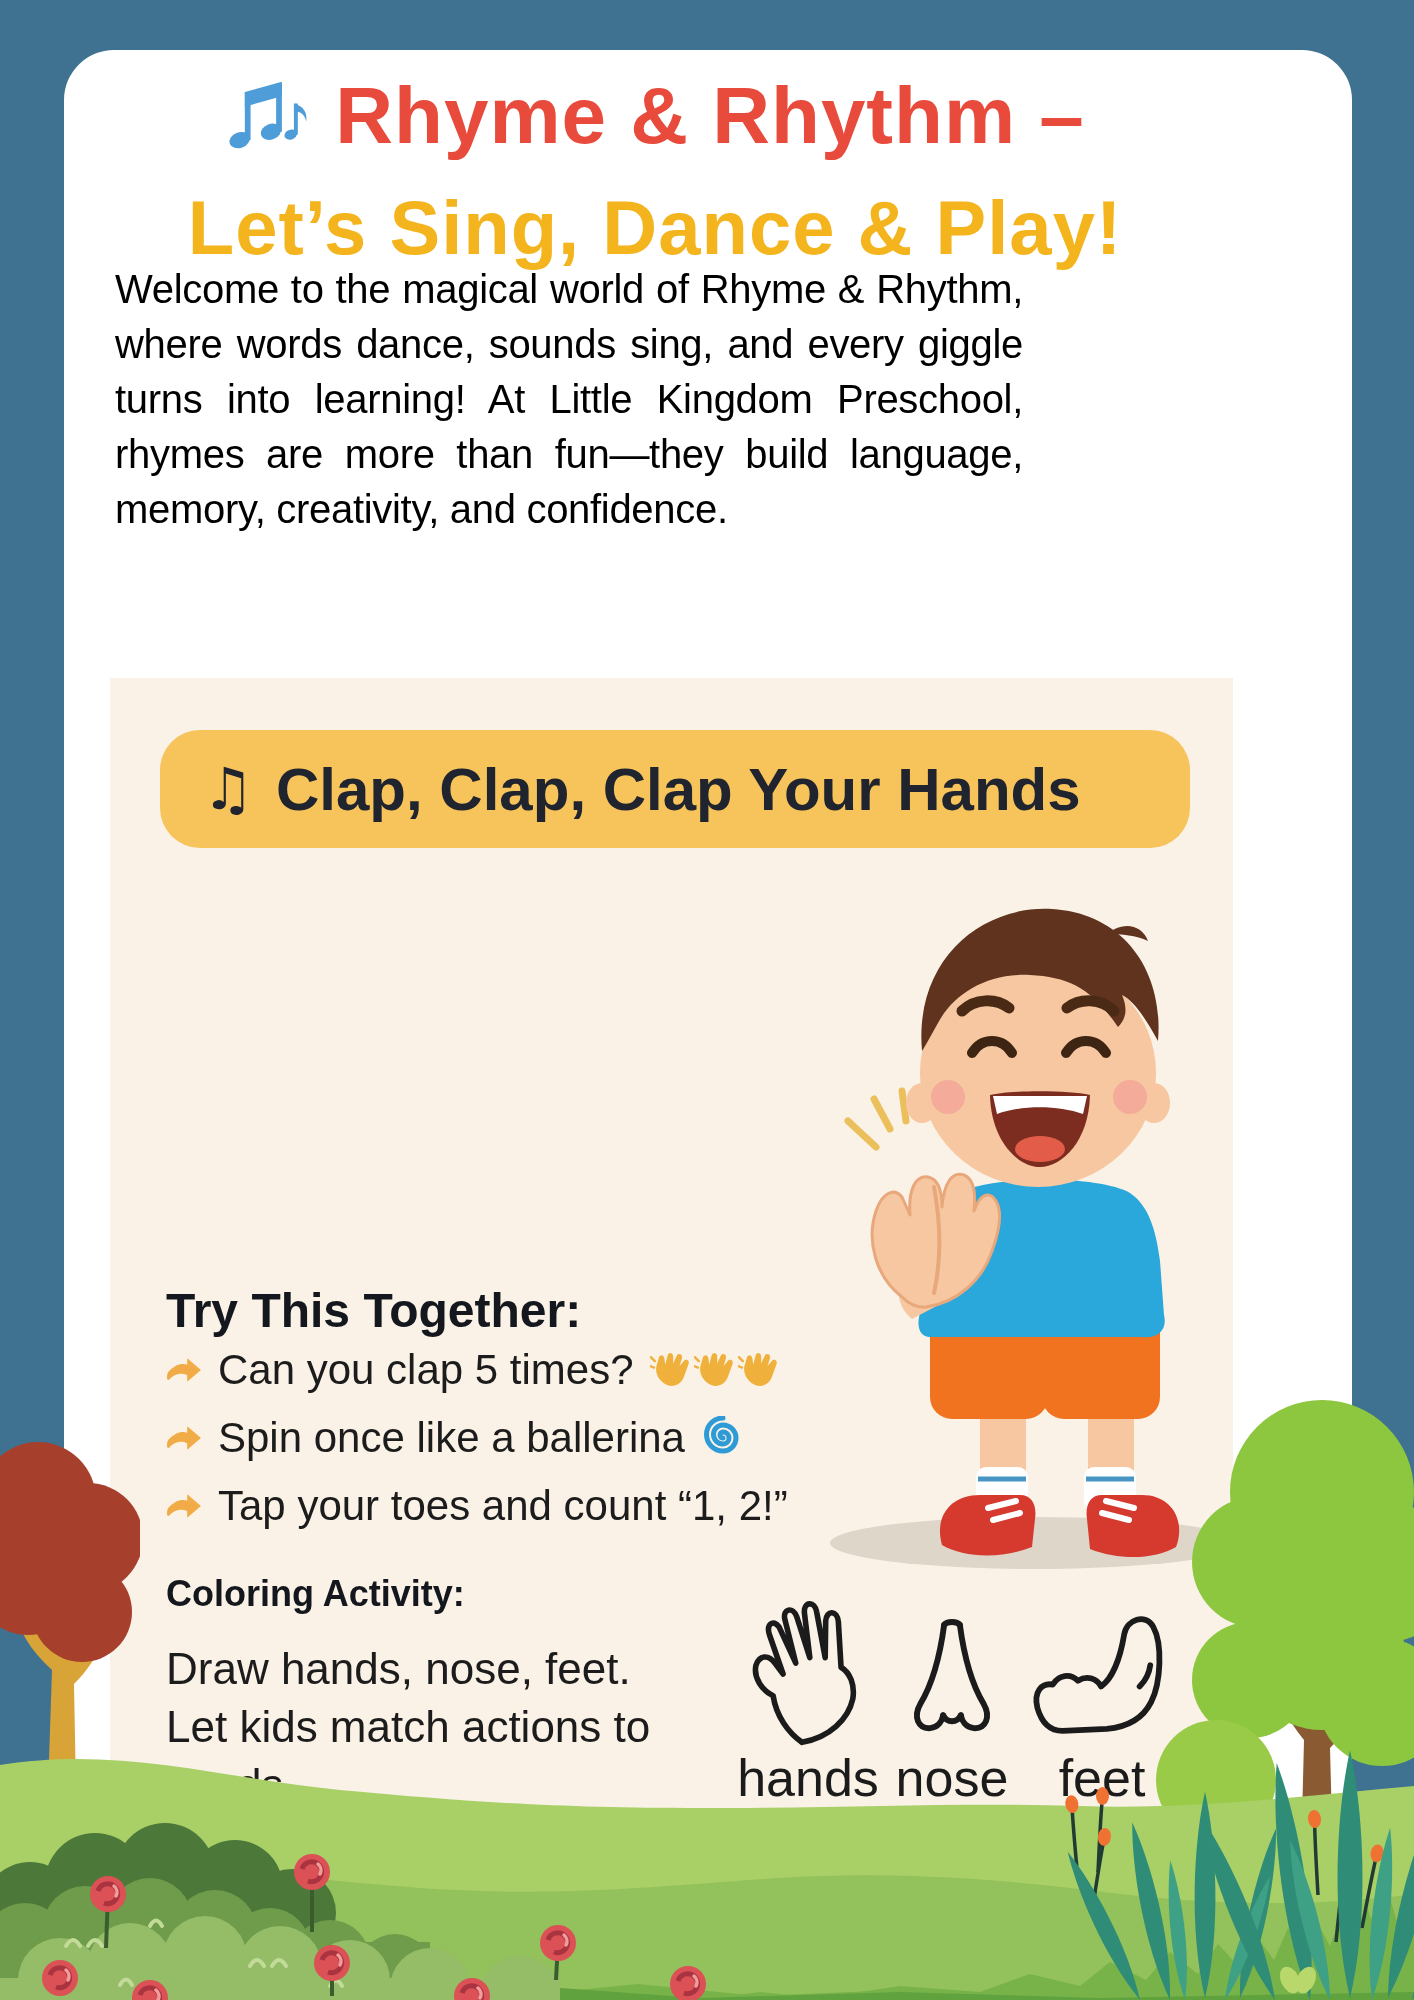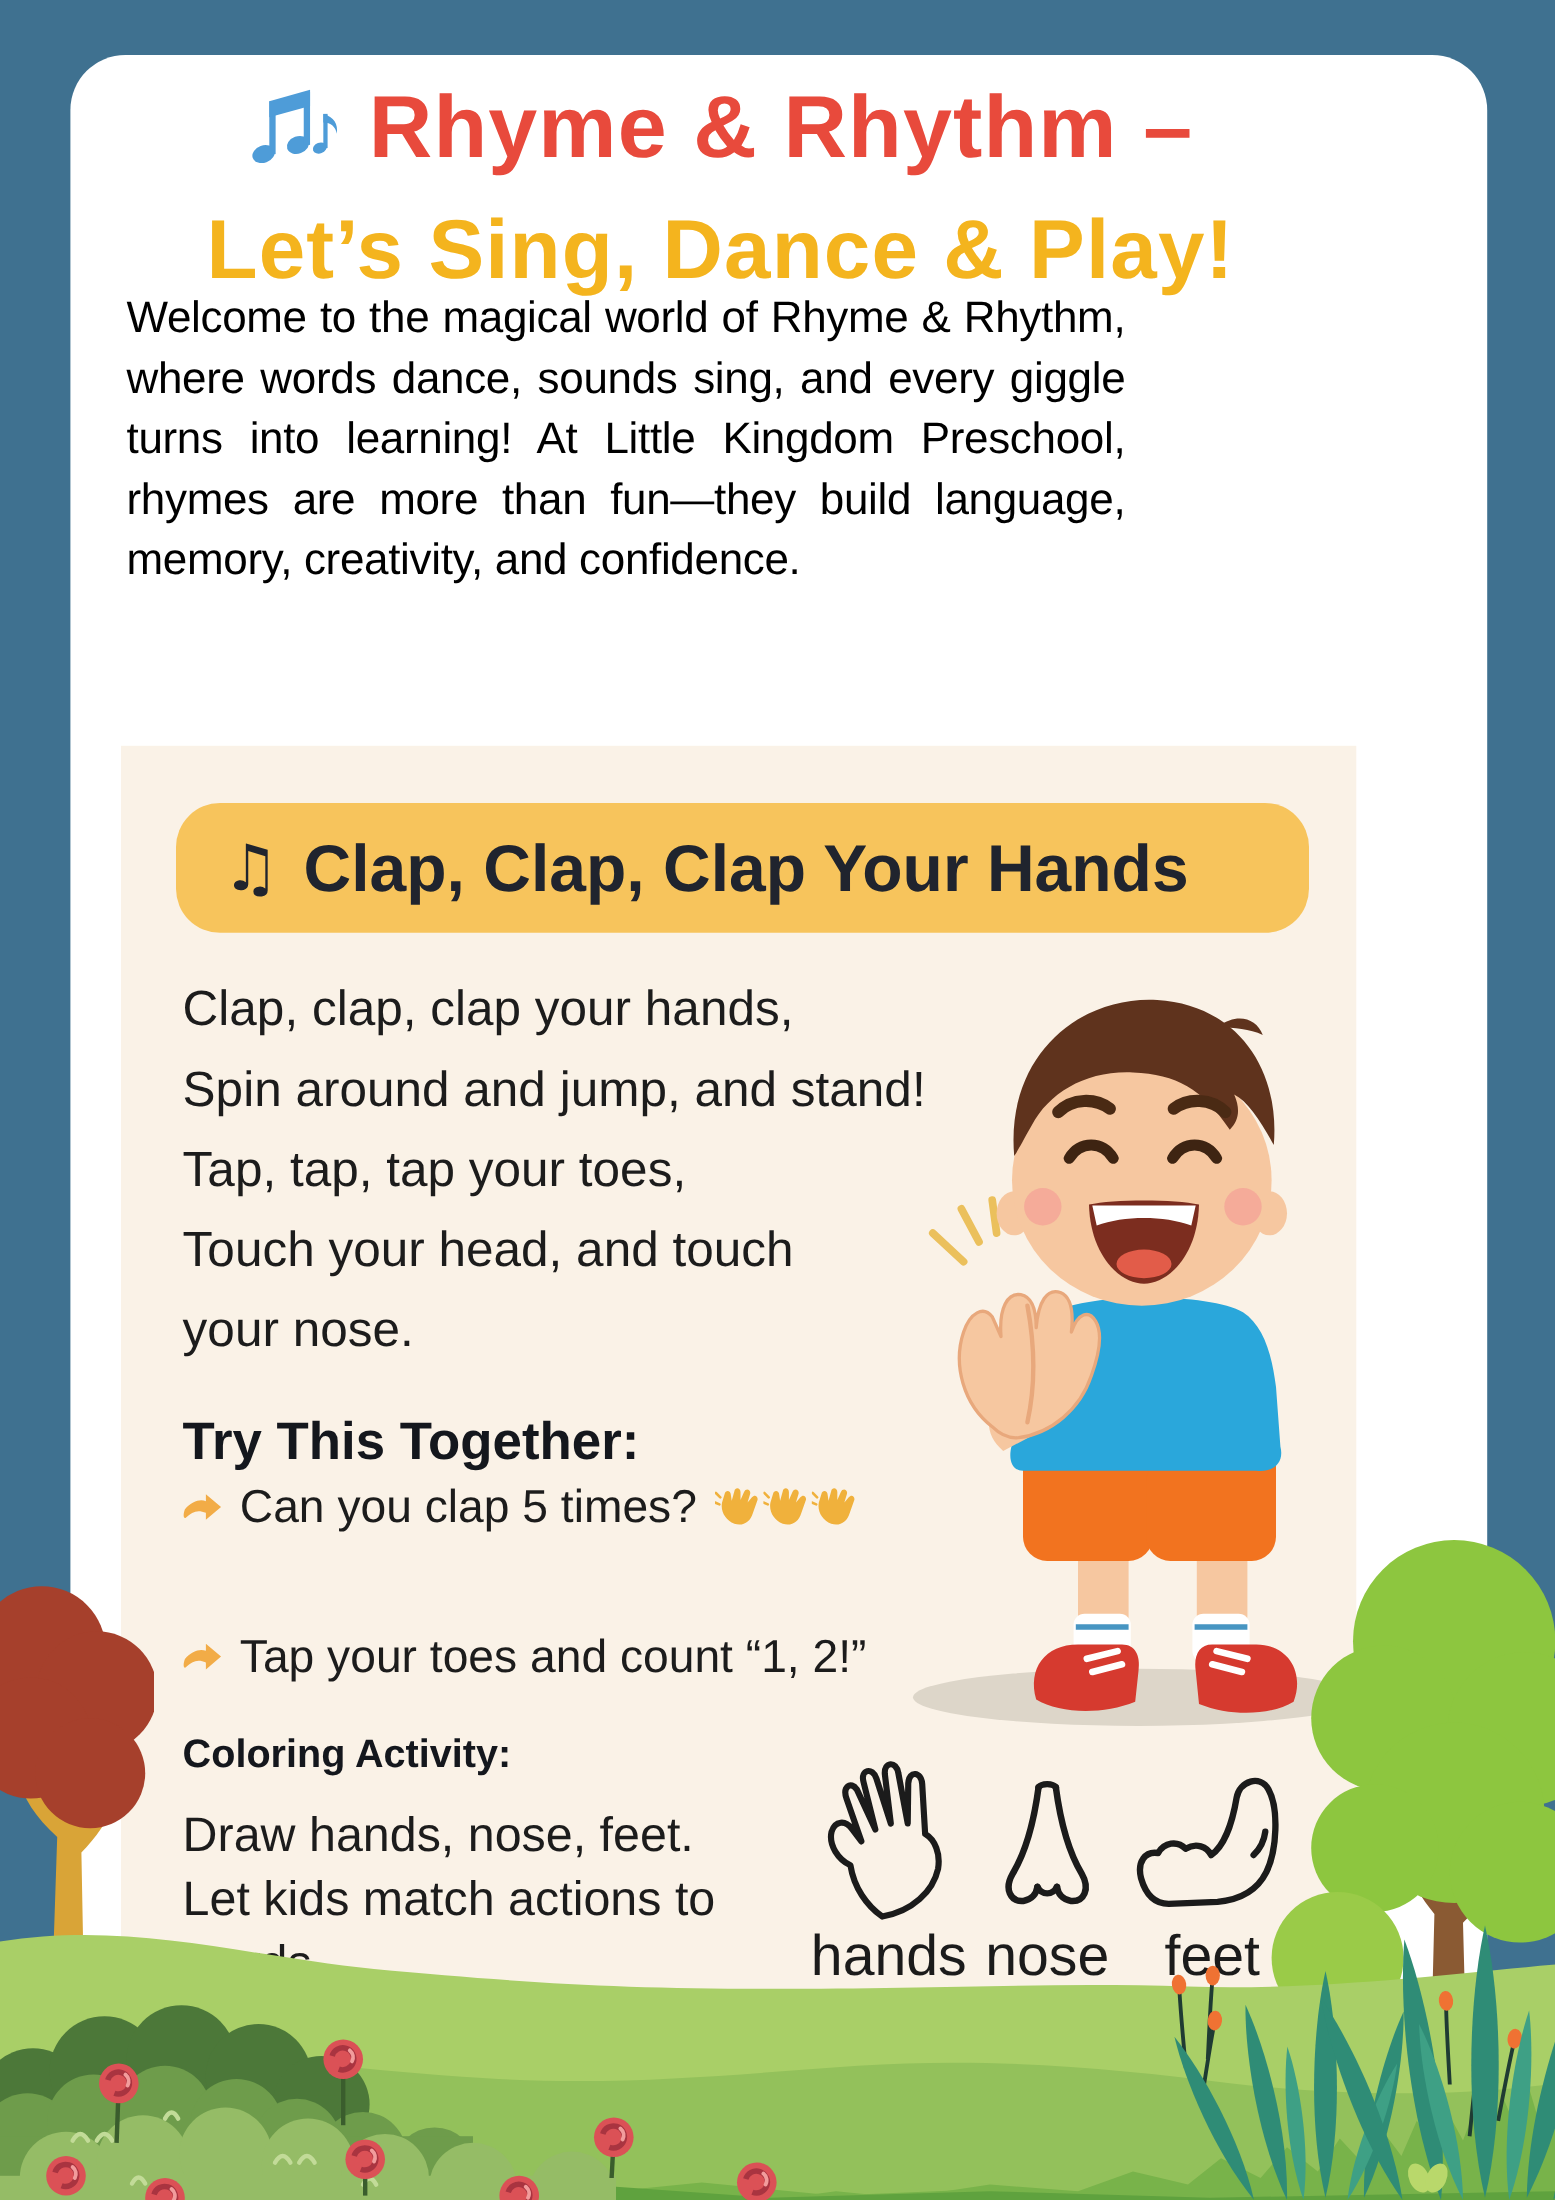--- a/index.html
+++ b/index.html
@@ -83,27 +83,20 @@
 
   <div class="abs intro">Welcome to the magical world of Rhyme &amp; Rhythm, where words dance, sounds sing, and every giggle turns into learning! At Little Kingdom Preschool, rhymes are more than fun—they build language, memory, creativity, and confidence.</div>
 
   <div class="abs rhyme-card"></div>
 
   <div class="abs banner">
     <span class="note-glyph">♫</span>
     <span class="banner-title">Clap, Clap, Clap Your Hands</span>
   </div>
 
-  <div class="abs verse">
-    <div class="verse-line">Clap, clap, clap your hands,</div>
-    <div class="verse-line">Spin around and jump, and stand!</div>
-    <div class="verse-line">Tap, tap, tap your toes,</div>
-    <div class="verse-line">Touch your head, and touch</div>
-    <div class="verse-line">your nose.</div>
-  </div>
 
   <div class="abs try-heading">Try This Together:</div>
 
   <div class="abs try-row row1">
     <svg width="36" height="28" viewBox="0 0 34 26">
       <path d="M2 15 C8 8 15 6 20 8 L20 2 L33 13 L20 24 L20 18 C13 15 8 17 3 22 C1 24 0 20 2 15 Z" fill="#F2AC47"></path>
     </svg>
     <span class="txt">Can you clap 5 times?</span>
     <span class="clap-set">
       <svg width="40" height="38" viewBox="0 0 50 46">
@@ -114,20 +107,29 @@
           <path d="M22 42 C12 38 6 28 8 18 L11 8 C12 3 18 4 18 9 L19 16 L22 5 C23 0 29 1 29 6 L29 15 L33 6 C35 1 41 3 40 8 L37 18 L42 12 C45 8 50 11 48 16 L43 30 C40 40 32 45 22 42 Z" fill="#F0B13C"></path>
           <path d="M6 12 L1 7 M5 20 L0 18" stroke="#F0B13C" stroke-width="3" stroke-linecap="round"></path>
         </svg>
       <svg width="40" height="38" viewBox="0 0 50 46">
           <path d="M22 42 C12 38 6 28 8 18 L11 8 C12 3 18 4 18 9 L19 16 L22 5 C23 0 29 1 29 6 L29 15 L33 6 C35 1 41 3 40 8 L37 18 L42 12 C45 8 50 11 48 16 L43 30 C40 40 32 45 22 42 Z" fill="#F0B13C"></path>
           <path d="M6 12 L1 7 M5 20 L0 18" stroke="#F0B13C" stroke-width="3" stroke-linecap="round"></path>
         </svg>
     </span>
   </div>
 
+  <div class="abs try-row row2">
+    <svg width="36" height="28" viewBox="0 0 34 26">
+      <path d="M2 15 C8 8 15 6 20 8 L20 2 L33 13 L20 24 L20 18 C13 15 8 17 3 22 C1 24 0 20 2 15 Z" fill="#F2AC47"></path>
+    </svg>
+    <span class="txt">Spin once like a ballerina</span>
+    <svg width="44" height="44" viewBox="0 0 44 44">
+      <path d="M22 22 a3 3 0 0 1 6 0 a6 6 0 0 1 -12 0 a9.5 9.5 0 0 1 19 0 a13 13 0 0 1 -26 0 a16.5 16.5 0 0 1 33 0" fill="none" stroke="#2F9BD6" stroke-width="5" stroke-linecap="round" transform="rotate(-90 22 22)"></path>
+    </svg>
+  </div>
 
   <div class="abs try-row row3">
     <svg width="36" height="28" viewBox="0 0 34 26">
       <path d="M2 15 C8 8 15 6 20 8 L20 2 L33 13 L20 24 L20 18 C13 15 8 17 3 22 C1 24 0 20 2 15 Z" fill="#F2AC47"></path>
     </svg>
     <span class="txt">Tap your toes and count “1, 2!”</span>
   </div>
 
   <div class="abs coloring-heading">Coloring Activity:</div>
   <div class="abs coloring-lines">

